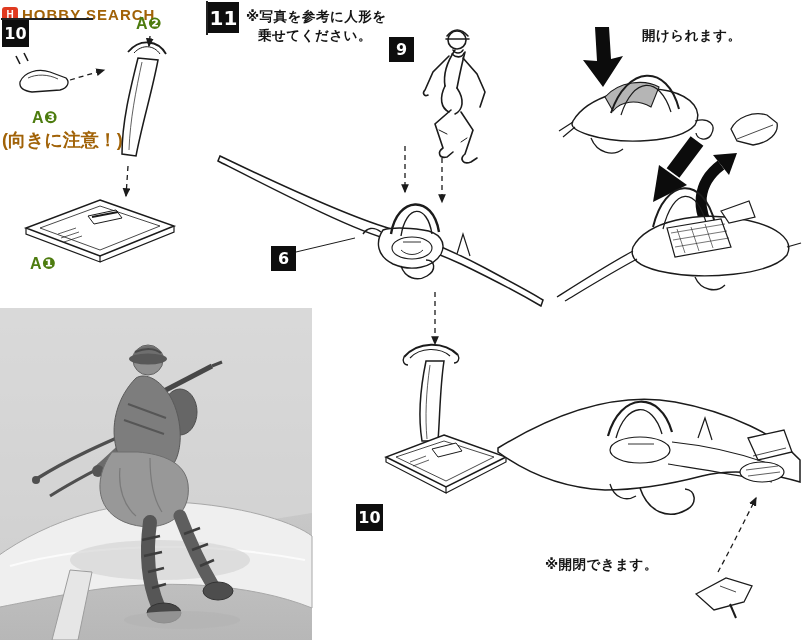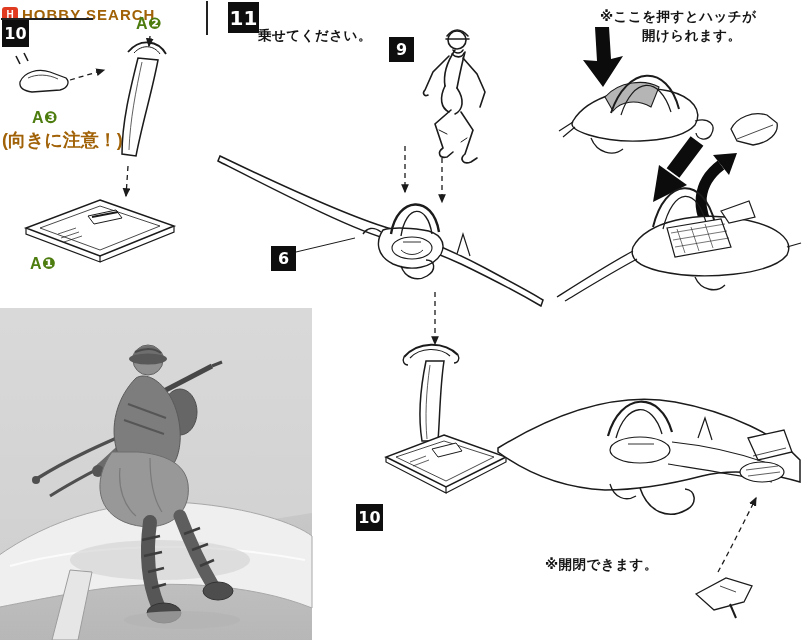--- a/index.html
+++ b/index.html
@@ -44,40 +44,40 @@
     <div class="wm-icon">H</div>
     <div class="wm-text">HOBBY SEARCH</div>
   </div>
 
   <div class="bracket" style="left:1px;top:18px;width:92px;height:30px;border-left:none;"></div>
   <div class="bracket" style="left:206px;top:1px;width:30px;height:34px;border-top:none;"></div>
 
   <div class="step-box" style="left:2px;top:20px;width:27px;height:27px;font-size:16px;">
     <span>10</span>
   </div>
-  <div class="step-box" style="left:208px;top:2px;width:31px;height:31px;font-size:20px;margin-left:20px;">
+  <div class="step-box" style="left:208px;top:2px;width:31px;height:31px;font-size:20px;">
     <span>11</span>
   </div>
   <div class="step-box" style="left:389px;top:37px;width:25px;height:25px;font-size:16px;">
     <span>9</span>
   </div>
   <div class="step-box" style="left:271px;top:246px;width:25px;height:25px;font-size:16px;">
     <span>6</span>
   </div>
   <div class="step-box" style="left:356px;top:504px;width:27px;height:27px;font-size:16px;">
     <span>10</span>
   </div>
 
   <div class="plabel" style="left:136px;top:14px;">A❷</div>
   <div class="plabel" style="left:32px;top:108px;">A❸</div>
   <div class="plabel-note" style="left:2px;top:128px;">(向きに注意！)</div>
   <div class="plabel" style="left:30px;top:254px;">A❶</div>
 
+  <div class="jnote" style="left:246px;top:8px;">※写真を参考に人形を</div>
   <div class="jnote" style="left:258px;top:27px;">乗せてください。</div>
-  <div class="jnote" style="left:600px;top:8px;">※ここを押すとハッチが</div>
   <div class="jnote" style="left:642px;top:27px;">開けられます。</div>
   <div class="jnote" style="left:545px;top:556px;">※開閉できます。</div>
 
   <svg style="left:0;top:30px;" width="200" height="250" viewBox="0 0 200 250">
     <defs>
       <marker id="arrA" markerWidth="8" markerHeight="8" refX="6" refY="3" orient="auto">
         <path d="M0,0 L7,3 L0,6 Z" fill="#1b1b1b"></path>
       </marker>
     </defs>
 

